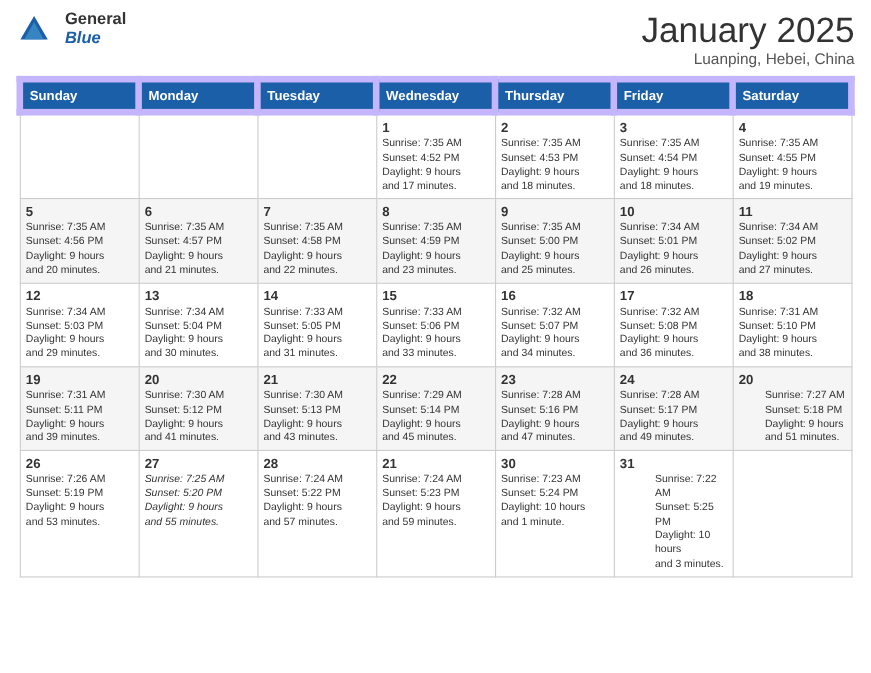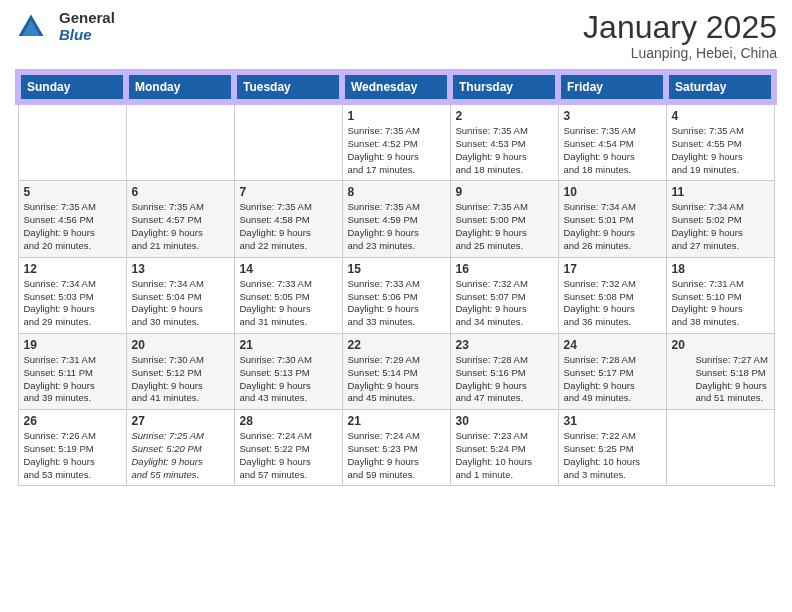--- a/index.html
+++ b/index.html
@@ -351,21 +351,21 @@
           </td>
           <td>
             <div class="day-number">30</div>
             <div class="day-info" style="white-space: pre-line;">Sunrise: 7:23 AM
 Sunset: 5:24 PM
 Daylight: 10 hours
 and 1 minute.</div>
           </td>
           <td>
             <div class="day-number">31</div>
-            <div class="day-info" style="white-space: pre-line;">Sunrise: 7:22 AM
+            <div class="day-info" style="white-space: pre-line; margin-left: 32px;">Sunrise: 7:22 AM
 Sunset: 5:25 PM
 Daylight: 10 hours
 and 3 minutes.</div>
           </td>
           <td class="empty-cell"></td>
         </tr>
       </tbody>
   </table>
 </div>
 

